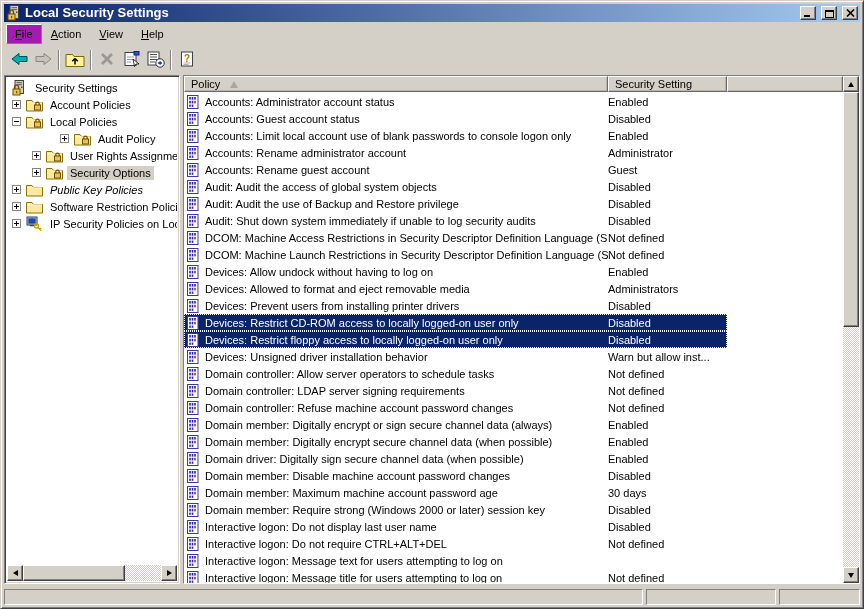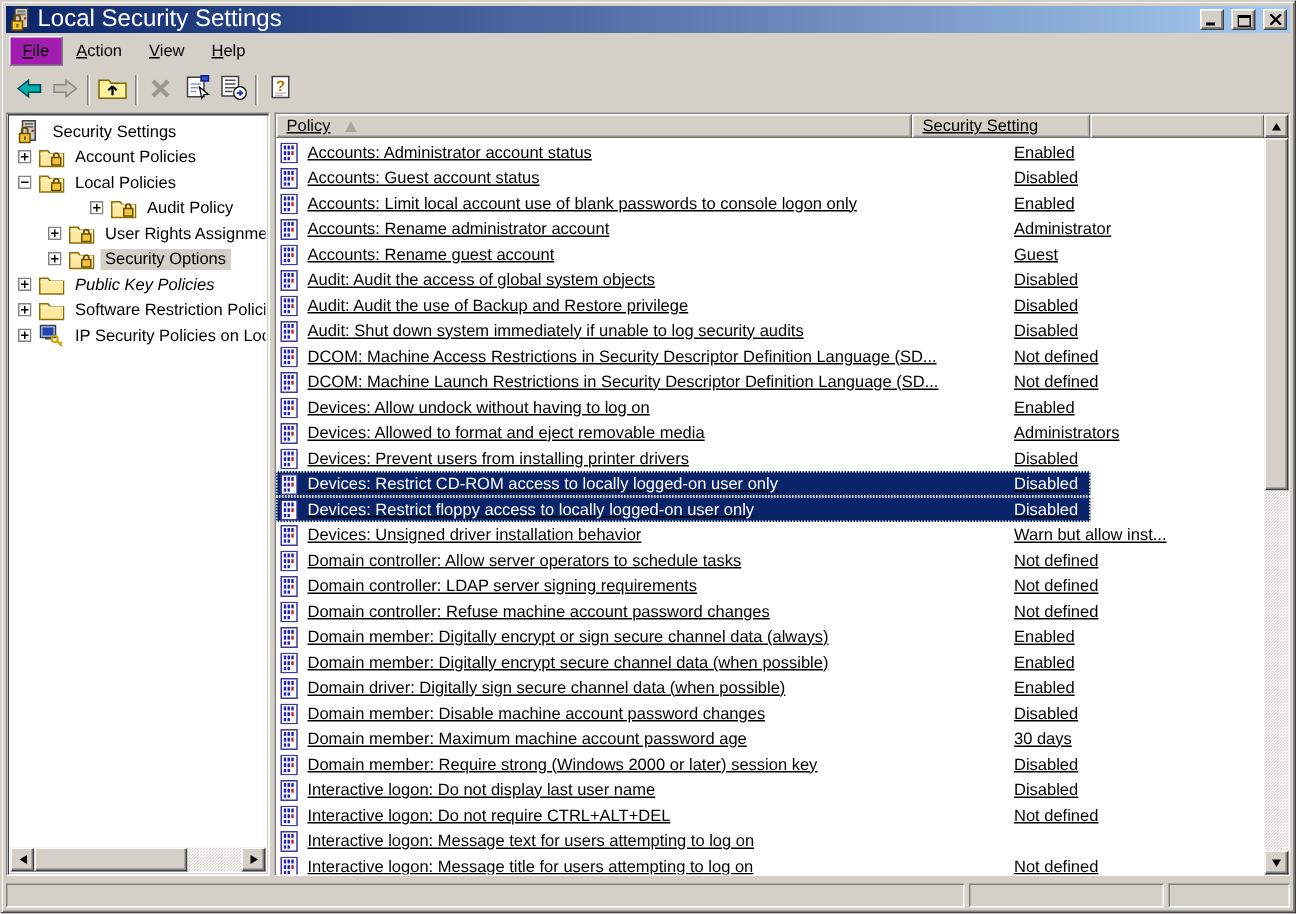--- a/index.html
+++ b/index.html
@@ -16,21 +16,21 @@
     padding: 3px; display: flex; flex-direction: column;
   }
 
   
   .title-bar{
     height: 18px; flex: none; display: flex; align-items: center; gap: 3px;
     background: linear-gradient(to right, #0A246A, #A6CAF0);
     padding: 0 2px;
   }
   .title-icon{ width:16px; height:16px; flex:none; display:flex; align-items:center; }
-  .title-text{ flex: 1; color: #fff; font-weight: normal; font-size: 16px;
+  .title-text{ flex: 1; color: #fff; font-weight: bold; font-size: 13px;
                white-space: nowrap; overflow: hidden; padding-bottom: 1px; }
   .win-btn{
     width: 16px; height: 14px; flex: none; background: #D4D0C8;
     border: 1px solid; border-color: #fff #404040 #404040 #fff;
     box-shadow: inset -1px -1px 0 #808080;
     display: flex; align-items: center; justify-content: center; margin-left: 2px;
   }
 
   
   .menu-bar{ height: 23px; flex: none; display: flex; align-items: center; padding-left: 2px; }
@@ -77,38 +77,38 @@
     background-color: #fff;
     background-image:
       linear-gradient(45deg, #D4D0C8 25%, transparent 25%, transparent 75%, #D4D0C8 75%),
       linear-gradient(45deg, #D4D0C8 25%, transparent 25%, transparent 75%, #D4D0C8 75%);
     background-size: 2px 2px; background-position: 0 0, 1px 1px;
   }
   .htrack{ flex: 1; }
 
   
   .list-panel{ flex: 1; min-width: 0; display: flex; }
-  .list-content{ flex: 1; min-width: 0; display: flex; flex-direction: column; background: #fff; text-decoration: underline; }
+  .list-content{ flex: 1; min-width: 0; display: flex; flex-direction: column; background: #fff; }
   .list-header{ height: 16px; flex: none; display: flex; background: #D4D0C8; }
   .hcell{
     border: 1px solid; border-color: #fff #696969 #696969 #fff;
     box-shadow: inset -1px -1px 0 #b8b4ac;
     display: flex; align-items: center; padding: 0 6px; overflow: hidden; white-space: nowrap;
   }
   .hcell-policy{ width: 424px; flex: none; }
   .hcell-setting{ width: 119px; flex: none; }
   .hcell-fill{ flex: 1; }
   .sort-up{ width: 0; height: 0; margin-left: 10px;
     border-left: 4px solid transparent; border-right: 4px solid transparent;
     border-bottom: 7px solid #aaa69c; }
 
   .list-rows{ flex: 1; min-height: 0; overflow: hidden; background: #fff; padding-top: 1px; }
   .list-row{ height: 17px; display: flex; align-items: center; }
   .row-main{ display: flex; align-items: center; width: 543px; height: 17px; }
-  .cell-policy{ width: 492px; flex: none; display: flex; align-items: center;
+  .cell-policy{ width: 424px; flex: none; display: flex; align-items: center;
                 overflow: hidden; white-space: nowrap; }
   .row-icon{ width: 14px; height: 14px; flex: none; margin: 0 5px 0 2px; display: flex; }
   .cell-setting{ width: 119px; flex: none; overflow: hidden; white-space: nowrap; }
   .list-row.selected .row-main{
     background: #0A246A; color: #fff;
     outline: 1px dotted #ffffff; outline-offset: -1px;
   }
 
   
   .vscroll{ width: 16px; flex: none; display: flex; flex-direction: column; }

